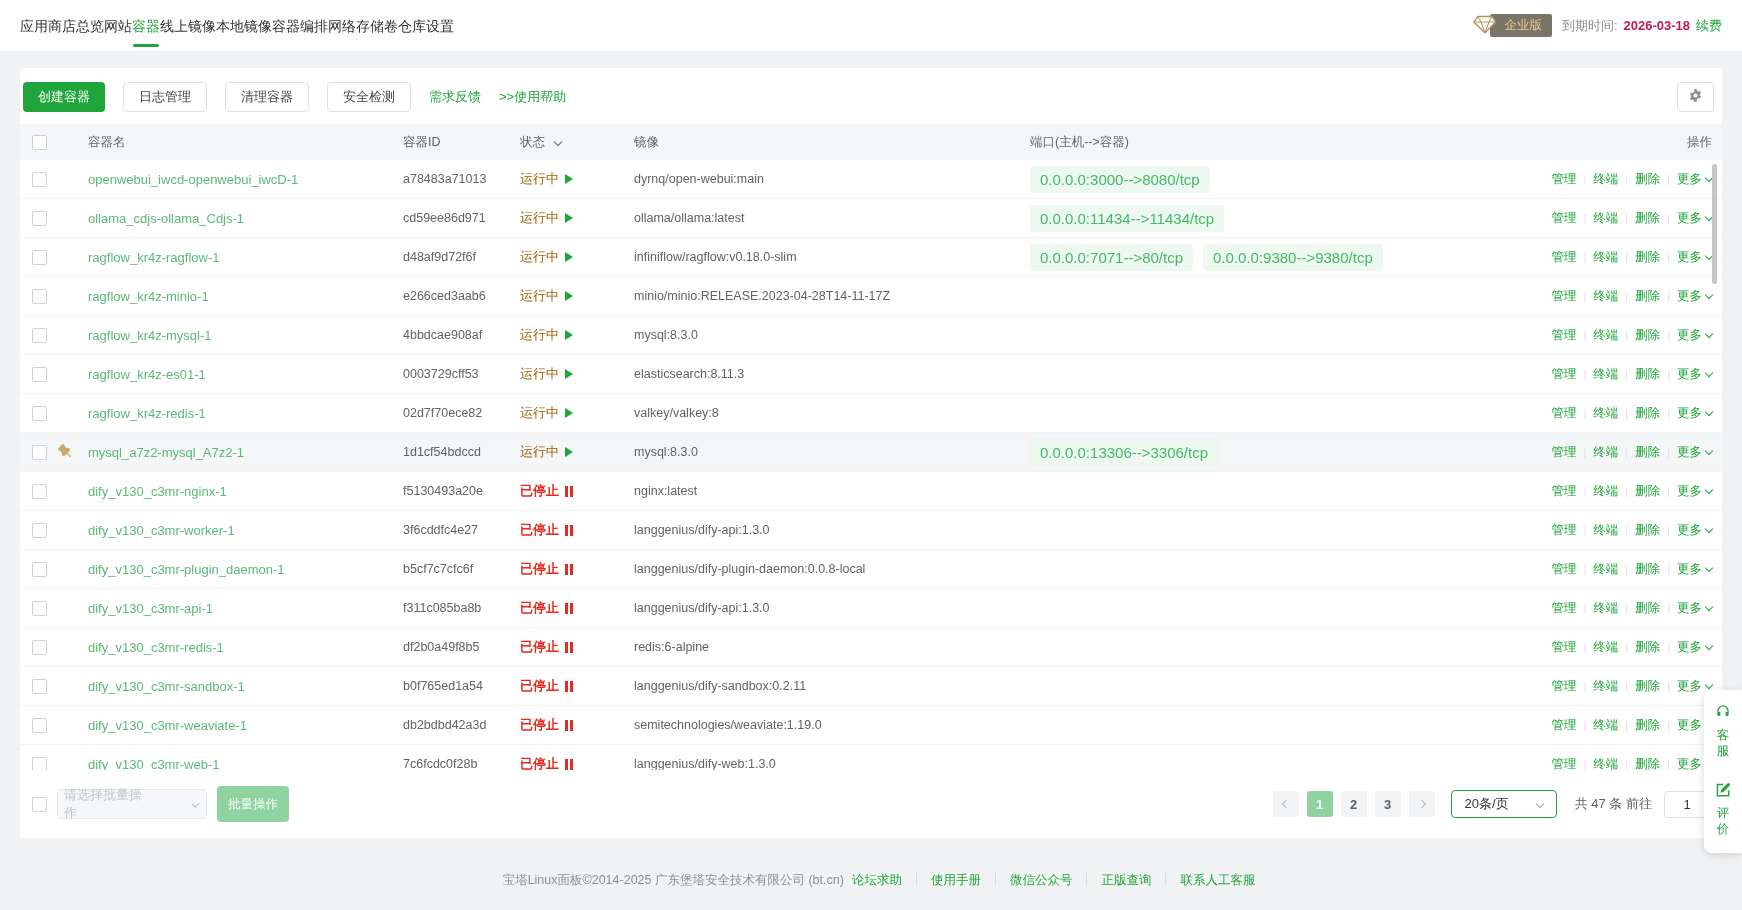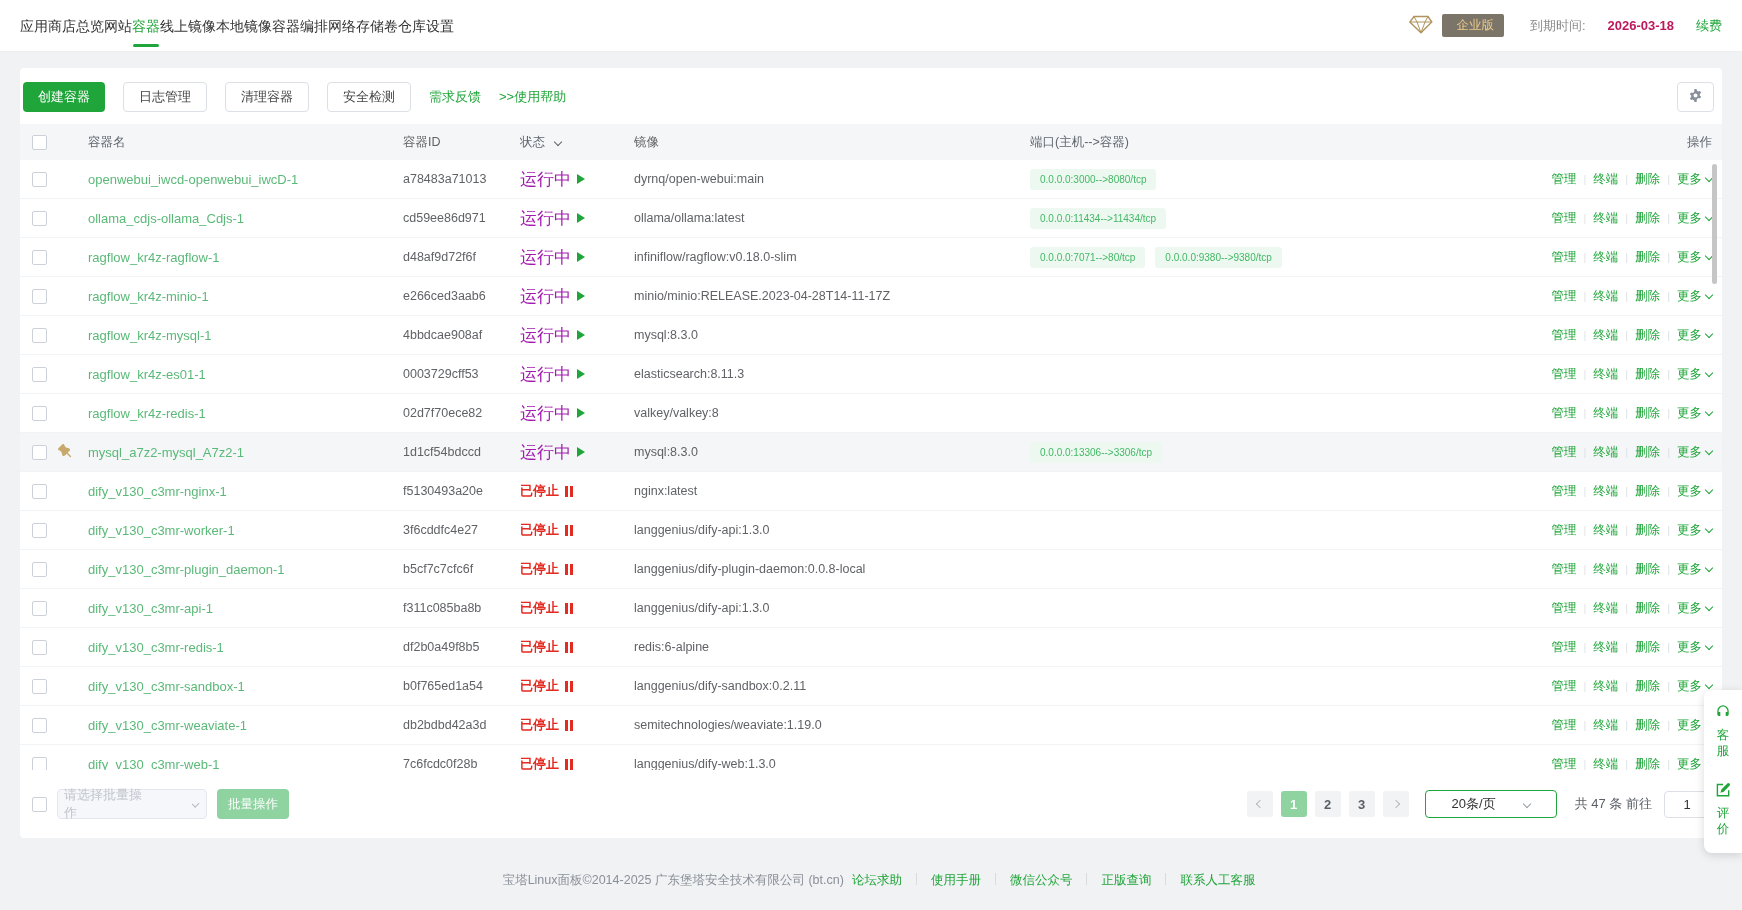--- a/index.html
+++ b/index.html
@@ -8,21 +8,21 @@
 
   
   .navbar { height:52px; background:#fff; border-bottom:1px solid #ecEFf1;
     display:flex; align-items:center; padding:0 20px; }
   .nav-tabs { display:flex; }
   .nav-item { font-size:14px; color:#333; height:52px; line-height:52px;
     cursor:pointer; position:relative; white-space:nowrap; }
   .nav-item.active { color:#20a53a; }
   .nav-item.active::after { content:""; position:absolute; left:50%; transform:translateX(-50%);
     bottom:5px; width:26px; height:3px; background:#20a53a; border-radius:2px; }
-  .license { margin-left:auto; display:flex; align-items:center; font-size:13px; color:#8c8c8c;gap:16px; }
+  .license { margin-left:auto; display:flex; align-items:center; font-size:13px; color:#8c8c8c; }
   .diamond-icon { position:relative; z-index:2; margin-right:-7px; }
   .edition-badge { background:#7b7468; color:#eac98b; font-size:12.5px;
     padding:3px 10px 3px 14px; border-radius:2px; }
   .expire-label { margin-left:10px;text-align:right; }
   .expire-date { color:#be185d; font-weight:bold; margin-left:6px; }
   .renew-link { color:#20a53a; margin-left:6px; cursor:pointer; }
 
   
   .card { position:absolute; left:20px; top:68px; width:1702px; height:770px;
     background:#fff; border-radius:4px; }
@@ -51,60 +51,60 @@
   .trow { display:flex; align-items:center; height:39px; border-bottom:1px solid #f2f3f5;
     font-size:12.5px; background:#fff; }
   .trow.pinned { background:#f4f6f7; }
   .col-check { width:68px; padding-left:12px; display:flex; align-items:center; gap:11px; flex:none; }
   .checkbox { width:15px; height:15px; border:1px solid #ccd1d9; border-radius:2px;
     background:#fff; display:inline-block; flex:none; cursor:pointer; }
   .col-name { width:315px; flex:none; color:#5ab978; cursor:pointer; text-decoration:none;
     font-size:13px; white-space:nowrap; overflow:hidden; }
   .col-id { width:117px; flex:none; color:#606266; }
   .col-status { width:114px; flex:none; display:flex; align-items:center; gap:6px; }
-  .status-running { color:#a21caf; font-size:17px; }
+  .status-running { color:#a16207; font-size:13px; }
   .status-stopped { color:#e42b22; font-size:13px; font-weight:bold; }
   .play-shape { width:0; height:0; border-left:8px solid #20a53a;
     border-top:5px solid transparent; border-bottom:5px solid transparent; display:inline-block; }
   .pause-shape { width:8px; height:11px; border-left:3px solid #e42b22;
     border-right:3px solid #e42b22; display:inline-block; }
   .col-image { width:376px; flex:none; color:#606266; white-space:nowrap; overflow:hidden; }
   .col-ports { flex:1; display:flex; gap:10px; align-items:center; padding-left:20px; overflow:hidden; }
   .port-badge { background:#edf9f0; color:#43b866; padding:5px 10px; border-radius:3px;
-    font-size:10px; white-space:nowrap; }
+    font-size:15px; white-space:nowrap; }
   .col-actions { width:232px; flex:none; display:flex; justify-content:flex-end;
     align-items:center; padding-right:10px; }
   .action-link { color:#20a53a; font-size:12.5px; cursor:pointer; white-space:nowrap; }
   .action-sep { color:#dfe3e6; margin:0 7px; font-size:11px; }
   .chev { display:inline-block; width:6px; height:6px; border-right:1.4px solid currentColor;
     border-bottom:1.4px solid currentColor; transform:rotate(45deg); margin-left:4px;
     vertical-align:2px; }
   .th-chev { color:#5f6570; vertical-align:1px; }
   .scroll-thumb { position:absolute; right:5px; top:96px; width:5px; height:120px;
     background:#c6c6c6; border-radius:3px; z-index:5; }
 
   
   .batchbar { display:flex; align-items:center; height:68px; padding:0 12px; }
   .batch-select { width:150px; height:30px; background:#f5f7fa; border:1px solid #e4e7ed;
     border-radius:4px; display:flex; align-items:center; justify-content:space-between;
     padding:0 6px; color:#c0c4cc; font-size:13px; cursor:pointer; margin-left:10px;gap:46px; }
   .batch-select .chev { color:#b4b9c2; margin-right:2px; }
-  .batch-btn { background:#8ed3a0; color:#fff; border:none; height:30px; border-radius:4px;
+  .batch-btn { background:#8ed3a0; color:#fff; border:none; height:36px; border-radius:4px;
     padding:0 11px; font-size:12.5px; margin-left:10px; cursor:pointer; }
   .pager { margin-left:auto; display:flex; align-items:center; gap:8px; }
   .page-btn { min-width:26px; height:26px; border-radius:3px; background:#f2f3f5; color:#5a5e66;
     display:flex; align-items:center; justify-content:center; font-size:13px; font-weight:bold;
     cursor:pointer; padding:0 4px; }
   .page-btn.arrow { font-weight:normal; color:#b4b9c2; }
   .page-btn.active { background:#8ed3a0; color:#fff; }
   .arrow .chev { margin:0; vertical-align:0; }
   .chev-left { transform:rotate(135deg); }
   .chev-right { transform:rotate(-45deg); }
   .size-select { height:28px; border:1px solid #20a53a; border-radius:4px; display:flex;
-    align-items:center; gap:24px; padding:0 26px; font-size:13px; color:#333; cursor:pointer;
+    align-items:center; gap:24px; padding:0 13px; font-size:13px; color:#333; cursor:pointer;
     margin-left:8px; background:#fff; }
   .size-select .chev { color:#9aa0a6; }
   .total-text { font-size:13px; color:#5a5e66; margin-left:10px; white-space:nowrap; }
   .goto-input { width:46px; height:27px; border:1px solid #dcdfe6; border-radius:4px;
     text-align:center; font-size:13px; color:#333; outline:none; margin-left:4px; }
 
   
   .footerbar { position:absolute; left:8px; top:872px; width:100%; text-align:center;
     font-size:12.5px; color:#8a8f99; }
   .f-copy { margin-right:8px; }

